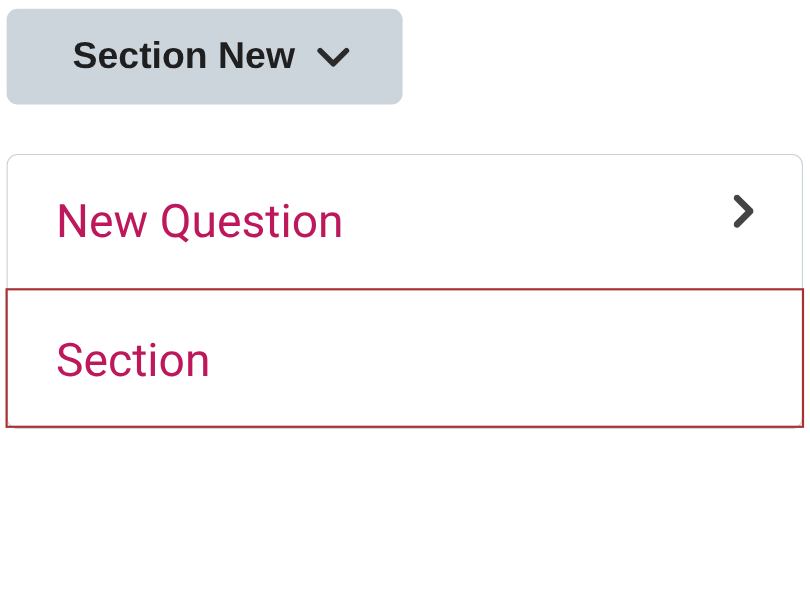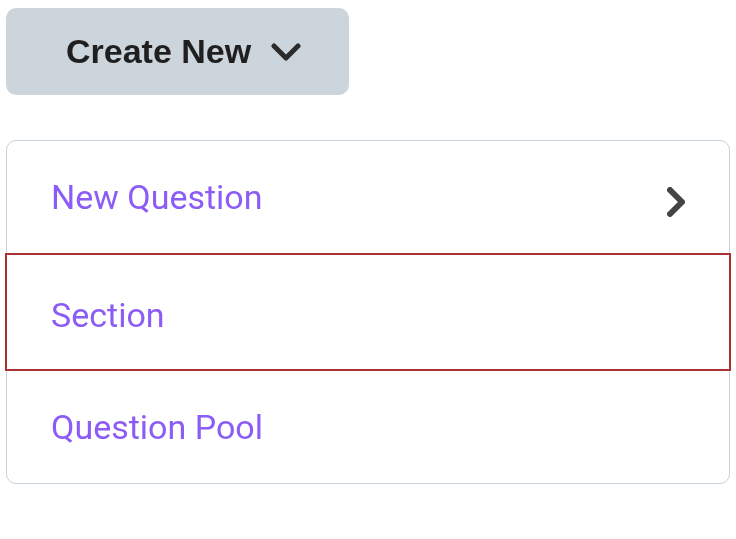--- a/index.html
+++ b/index.html
@@ -37,25 +37,25 @@
       left: 6px;
       top: 140px;
       width: 724px;
       border: 1px solid #c8d2db;
       border-radius: 10px;
       background: #ffffff;
       overflow: visible;
     }
     .menu-item {
       display: flex;
-      align-items: flex-end;
+      align-items: flex-start;
       justify-content: space-between;
       padding: 36px 44px;
-      font-size: 34px;
-      color: #8b5cf6;
+      font-size: 42px;
+      color: #be185d;
       cursor: pointer;
       position: relative;
     }
     .menu-item.highlighted {
       border: 2px solid #a83232;
       margin-left: -2px;
       margin-right: -2px;
       width: calc(100% + 4px);
       padding-top: 40px;
       padding-bottom: 34px;
@@ -67,35 +67,32 @@
     .menu-item-label {
       flex: 1;
     }
   </style>
 </head>
 <body>
 
 
 
 <button class="create-new-button">
-  <span>Create New</span>
+  <span>Section New</span>
   <svg class="chevron-down" viewBox="0 0 30 18" fill="none">
     <path d="M3 3 L15 15 L27 3" stroke="#2b2b2b" stroke-width="5" stroke-linecap="round" stroke-linejoin="round"></path>
   </svg>
 </button>
 
 <div class="dropdown-panel">
   <div class="menu-item">
     <span class="menu-item-label">New Question</span>
     <svg class="chevron-right" viewBox="0 0 18 30" fill="none">
       <path d="M3 3 L15 15 L3 27" stroke="#444" stroke-width="6" stroke-linecap="round" stroke-linejoin="round"></path>
     </svg>
   </div>
   <div class="menu-item highlighted">
     <span class="menu-item-label">Section</span>
   </div>
-  <div class="menu-item">
-    <span class="menu-item-label">Question Pool</span>
-  </div>
 </div>
 
 
 
 
 </body></html>

